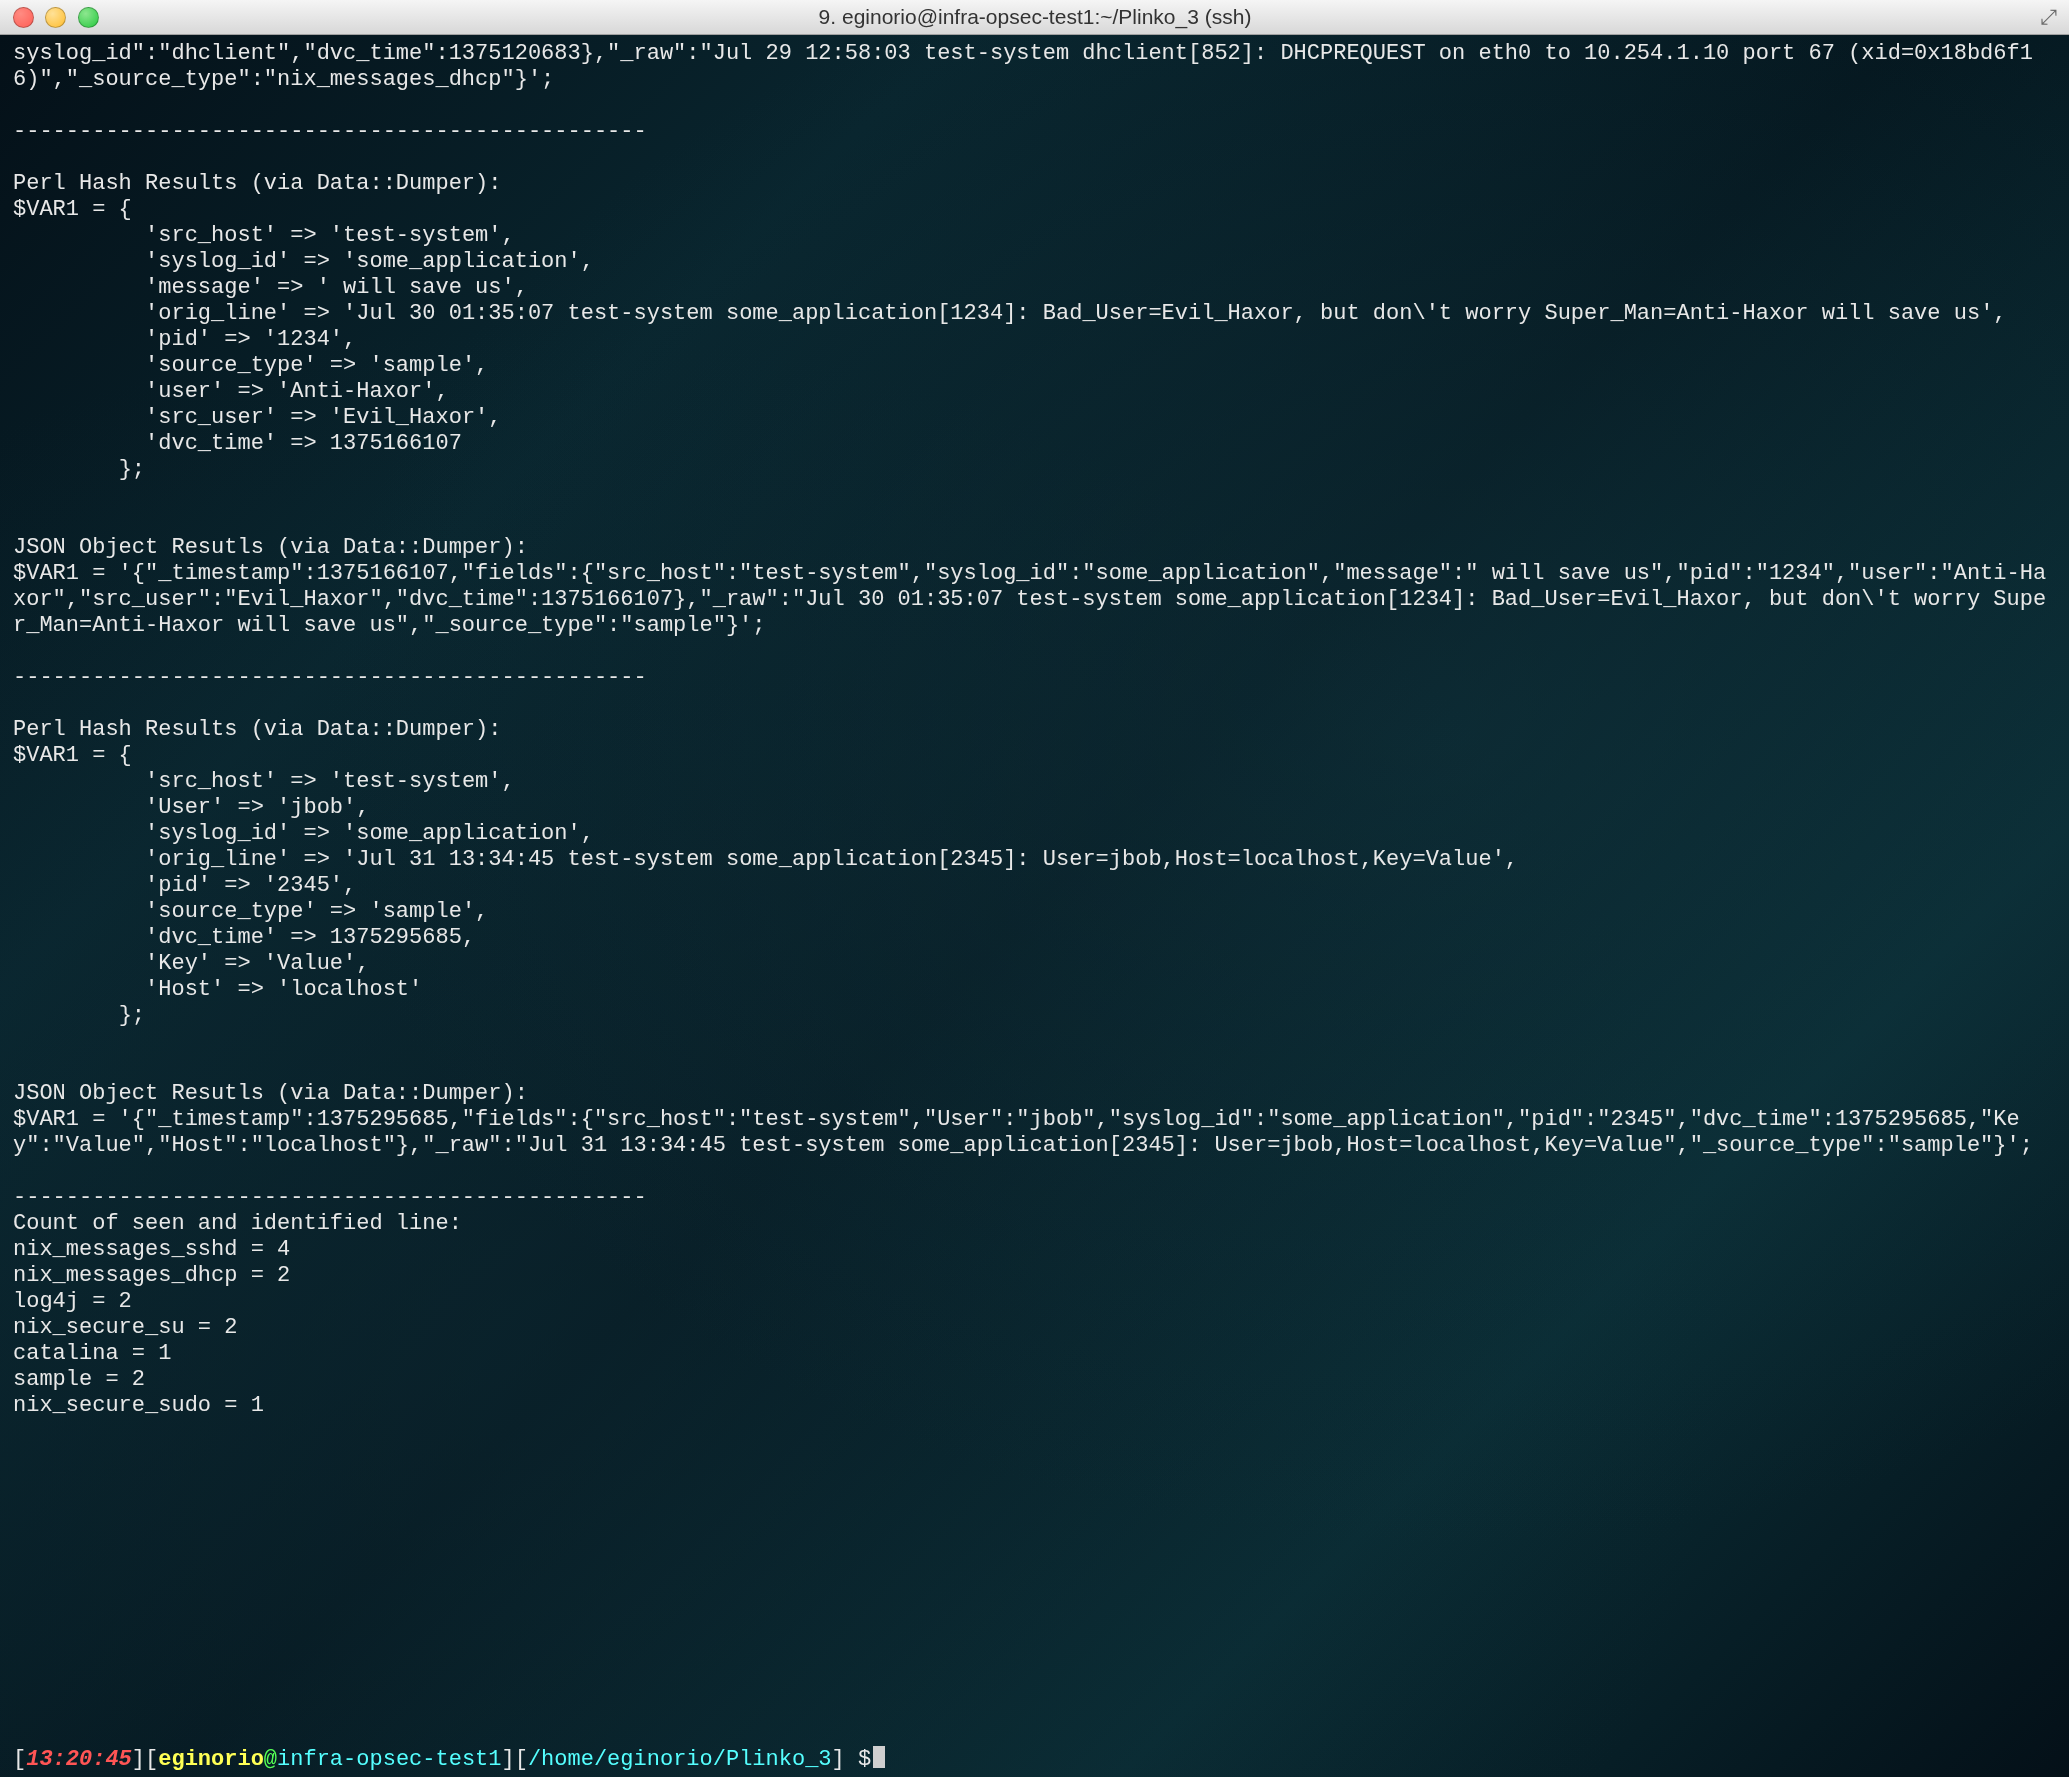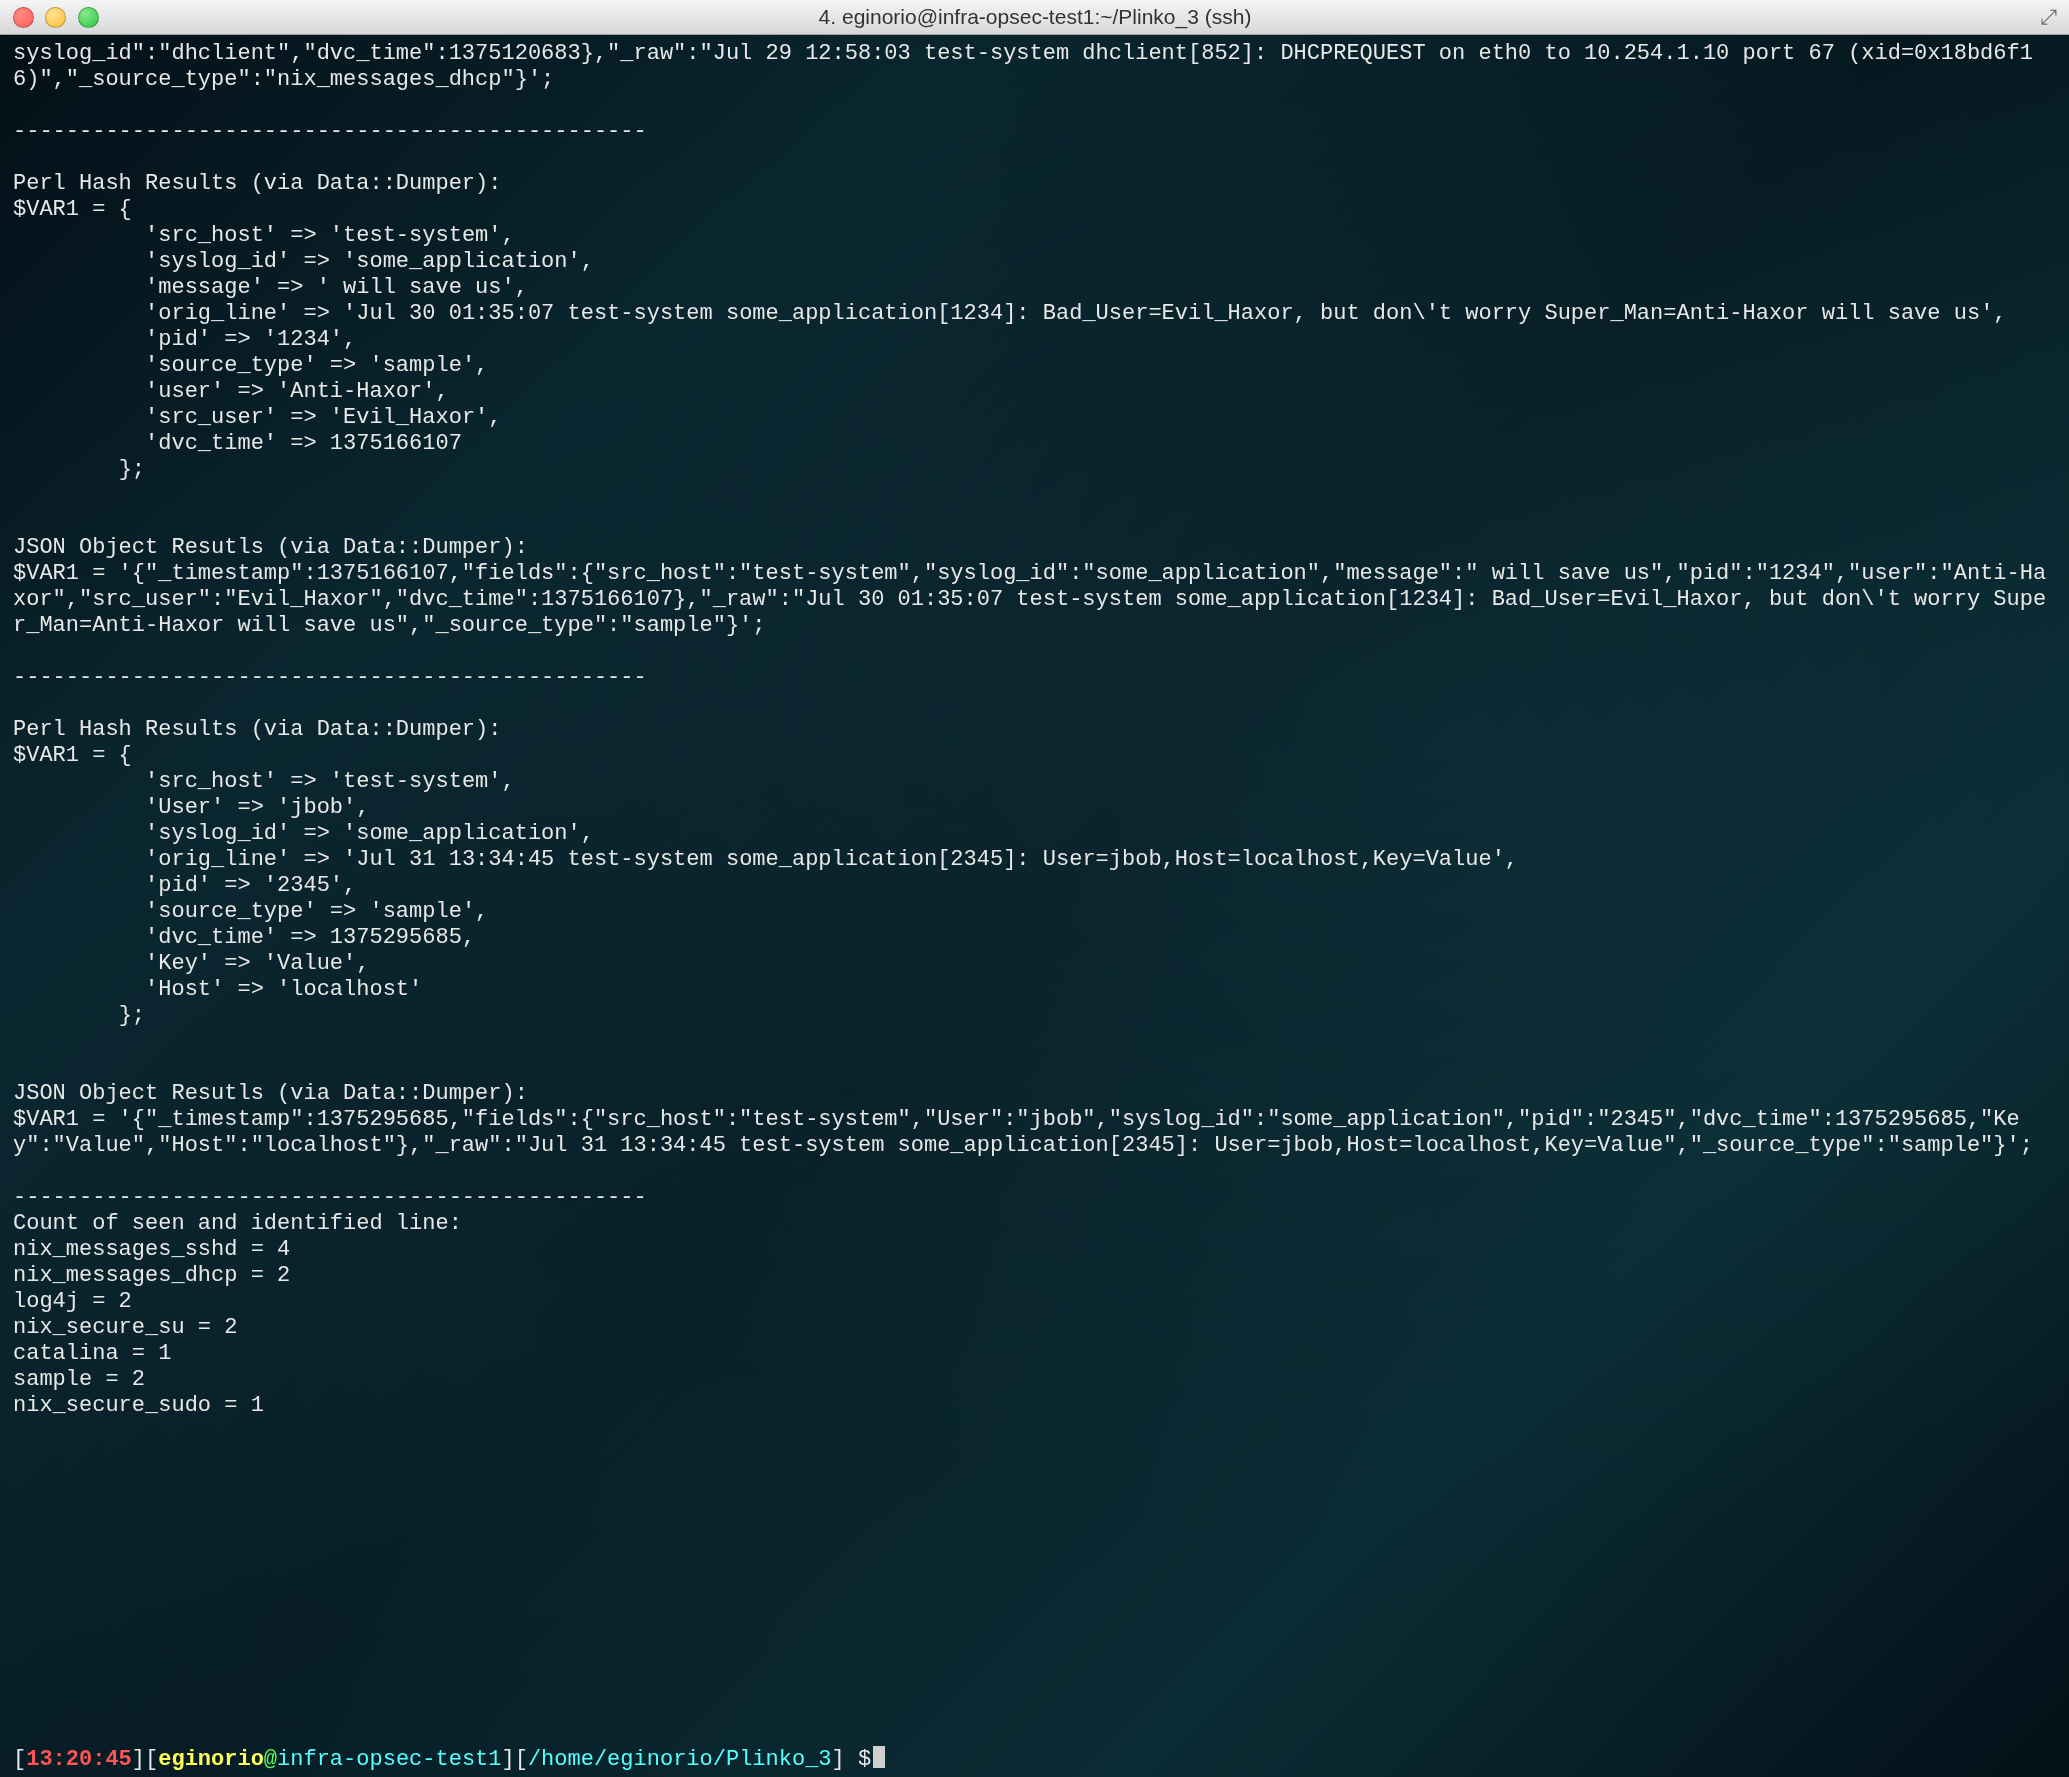--- a/index.html
+++ b/index.html
@@ -74,21 +74,21 @@
     display:flex;
     flex-direction:column;
   }
   .term-scroll { flex:1 1 auto; overflow:hidden; }
   .term-line { white-space: pre-wrap; word-break: break-all; min-height:26px;}
   .prompt-line {
     white-space: pre;
     flex:0 0 auto;
   }
   .pr-bracket { color:#e8e8e8; }
-  .pr-time    { color:#ff5555; font-weight:bold;}
+  .pr-time    { color:#ff5555; font-weight:bold;font-style:italic;}
   .pr-user    { color:#ffff55;font-weight:bold; }
   .pr-at      { color:#55ff55; }
   .pr-host    { color:#55ffff; }
   .pr-path    { color:#55ffff;text-align:right; }
   .pr-dollar  { color:#e8e8e8; }
   .cursor {
     display:inline-block;
     width:12.2px;
     height:22.6px;
     background:#cfcfcf;
@@ -100,21 +100,21 @@
 <body>
 
 <div class="window">
 
   <div class="titlebar">
     <div class="traffic-lights">
       <div class="tl red"></div>
       <div class="tl yellow"></div>
       <div class="tl green"></div>
     </div>
-    <div class="title-text">4. eginorio@infra-opsec-test1:~/Plinko_3 (ssh)</div>
+    <div class="title-text">9. eginorio@infra-opsec-test1:~/Plinko_3 (ssh)</div>
     <div class="maximize-icon">⤢</div>
   </div>
 
   <div class="terminal">
     <div class="term-scroll" id="term-scroll"><div class="term-line">syslog_id":"dhclient","dvc_time":1375120683},"_raw":"Jul 29 12:58:03 test-system dhclient[852]: DHCPREQUEST on eth0 to 10.254.1.10 port 67 (xid=0x18bd6f16)","_source_type":"nix_messages_dhcp"}';</div><div class="term-line">&nbsp;</div><div class="term-line">------------------------------------------------</div><div class="term-line">&nbsp;</div><div class="term-line">Perl Hash Results (via Data::Dumper):</div><div class="term-line">$VAR1 = {</div><div class="term-line">          'src_host' =&gt; 'test-system',</div><div class="term-line">          'syslog_id' =&gt; 'some_application',</div><div class="term-line">          'message' =&gt; ' will save us',</div><div class="term-line">          'orig_line' =&gt; 'Jul 30 01:35:07 test-system some_application[1234]: Bad_User=Evil_Haxor, but don\'t worry Super_Man=Anti-Haxor will save us',</div><div class="term-line">          'pid' =&gt; '1234',</div><div class="term-line">          'source_type' =&gt; 'sample',</div><div class="term-line">          'user' =&gt; 'Anti-Haxor',</div><div class="term-line">          'src_user' =&gt; 'Evil_Haxor',</div><div class="term-line">          'dvc_time' =&gt; 1375166107</div><div class="term-line">        };</div><div class="term-line">&nbsp;</div><div class="term-line">&nbsp;</div><div class="term-line">JSON Object Resutls (via Data::Dumper):</div><div class="term-line">$VAR1 = '{"_timestamp":1375166107,"fields":{"src_host":"test-system","syslog_id":"some_application","message":" will save us","pid":"1234","user":"Anti-Haxor","src_user":"Evil_Haxor","dvc_time":1375166107},"_raw":"Jul 30 01:35:07 test-system some_application[1234]: Bad_User=Evil_Haxor, but don\'t worry Super_Man=Anti-Haxor will save us","_source_type":"sample"}';</div><div class="term-line">&nbsp;</div><div class="term-line">------------------------------------------------</div><div class="term-line">&nbsp;</div><div class="term-line">Perl Hash Results (via Data::Dumper):</div><div class="term-line">$VAR1 = {</div><div class="term-line">          'src_host' =&gt; 'test-system',</div><div class="term-line">          'User' =&gt; 'jbob',</div><div class="term-line">          'syslog_id' =&gt; 'some_application',</div><div class="term-line">          'orig_line' =&gt; 'Jul 31 13:34:45 test-system some_application[2345]: User=jbob,Host=localhost,Key=Value',</div><div class="term-line">          'pid' =&gt; '2345',</div><div class="term-line">          'source_type' =&gt; 'sample',</div><div class="term-line">          'dvc_time' =&gt; 1375295685,</div><div class="term-line">          'Key' =&gt; 'Value',</div><div class="term-line">          'Host' =&gt; 'localhost'</div><div class="term-line">        };</div><div class="term-line">&nbsp;</div><div class="term-line">&nbsp;</div><div class="term-line">JSON Object Resutls (via Data::Dumper):</div><div class="term-line">$VAR1 = '{"_timestamp":1375295685,"fields":{"src_host":"test-system","User":"jbob","syslog_id":"some_application","pid":"2345","dvc_time":1375295685,"Key":"Value","Host":"localhost"},"_raw":"Jul 31 13:34:45 test-system some_application[2345]: User=jbob,Host=localhost,Key=Value","_source_type":"sample"}';</div><div class="term-line">&nbsp;</div><div class="term-line">------------------------------------------------</div><div class="term-line">Count of seen and identified line:</div><div class="term-line">nix_messages_sshd = 4</div><div class="term-line">nix_messages_dhcp = 2</div><div class="term-line">log4j = 2</div><div class="term-line">nix_secure_su = 2</div><div class="term-line">catalina = 1</div><div class="term-line">sample = 2</div><div class="term-line">nix_secure_sudo = 1</div></div>
     <div class="prompt-line"><span class="pr-bracket">[</span><span class="pr-time">13:20:45</span><span class="pr-bracket">][</span><span class="pr-user">eginorio</span><span class="pr-at">@</span><span class="pr-host">infra-opsec-test1</span><span class="pr-bracket">][</span><span class="pr-path">/home/eginorio/Plinko_3</span><span class="pr-bracket">] </span><span class="pr-dollar">$</span><span class="cursor"></span></div>
   </div>
 
 </div>
 

